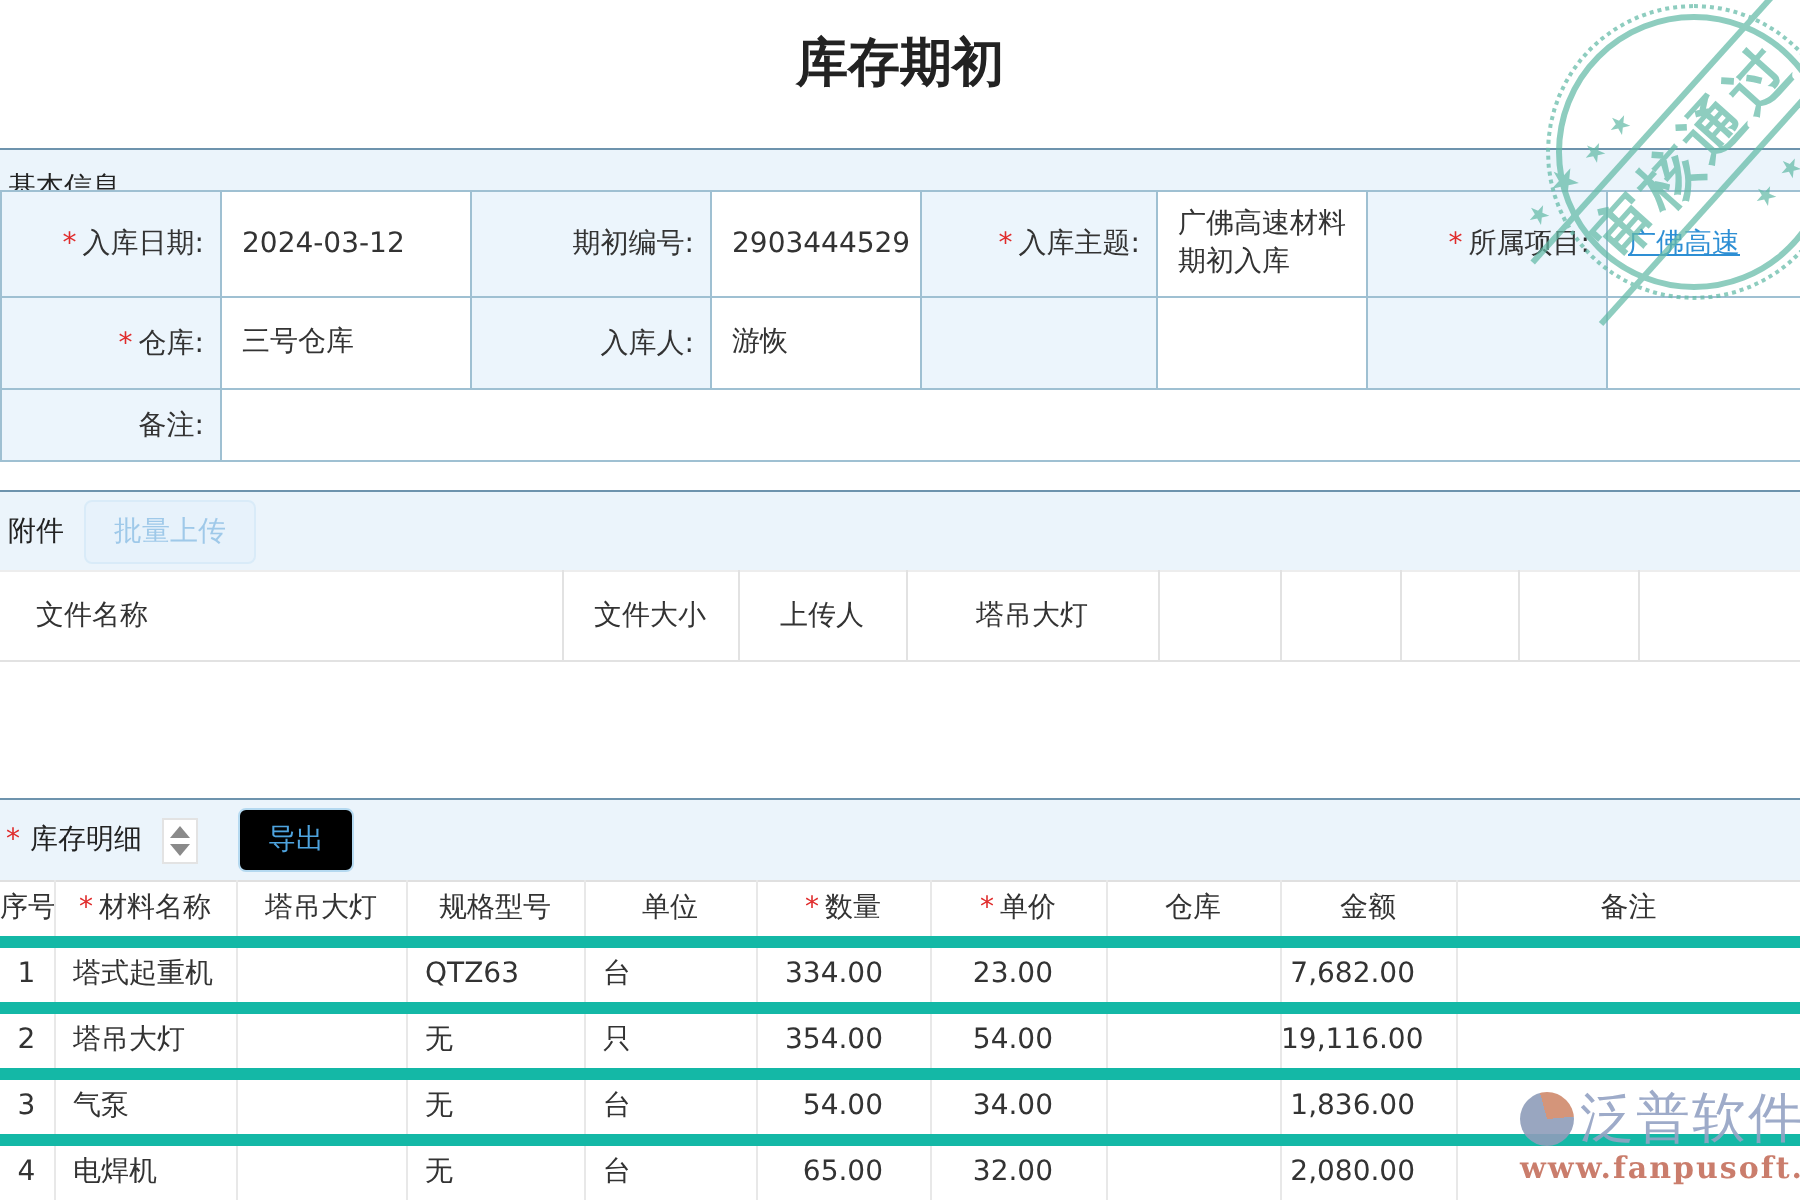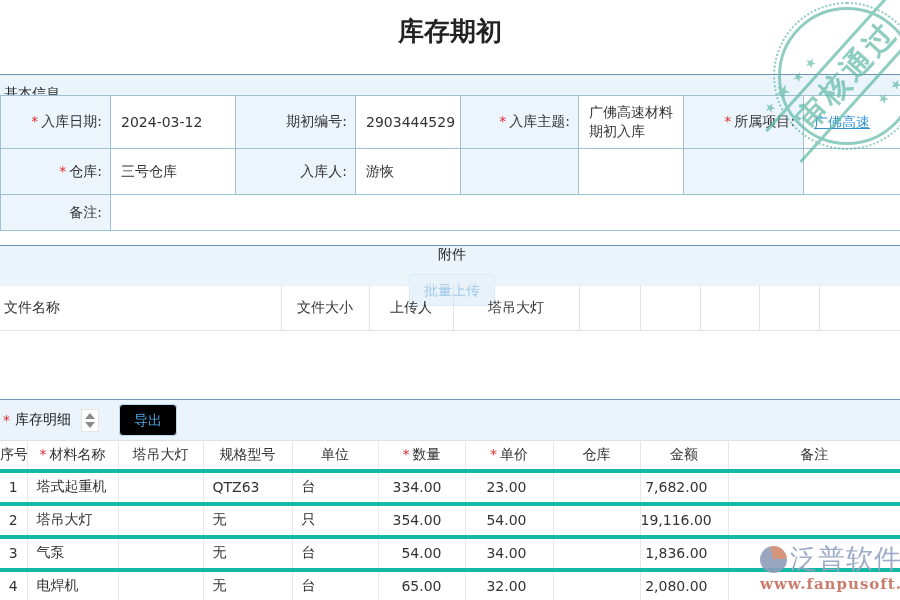--- a/index.html
+++ b/index.html
@@ -7,21 +7,21 @@
   .screen { position:relative; width:900px; height:600px; overflow:hidden; background:#fff; color:#333; font-size:14px; }
 
   
   .page-title { position:absolute; top:14px; left:0; width:100%; text-align:center;
                 font-size:26px; font-weight:bold; color:#222; }
 
   
   .sec-bar { position:absolute; left:0; width:900px; background:#ebf4fb;
              border-top:1px solid #6d93ad; display:flex; align-items:center; }
   .bar-basic  { top:74px;  height:38px; padding-left:4px; }
-  .bar-attach { top:245px; height:40px; padding-left:4px; gap:10px;flex-direction:column; }
+  .bar-attach { top:245px; height:40px; padding-left:4px; gap:10px; }
   .bar-detail { top:399px; height:41px; padding-left:3px; gap:6px; }
   .sec-title { font-size:14px; color:#222; }
   .req { color:#e02b2b; margin-right:3px; font-size:14px; }
 
   .btn { display:inline-block; border-radius:4px; font-size:14px; line-height:1;
          padding:8px 14px; cursor:pointer; }
   .btn-upload { background:#e7f2fb; border:1px solid #d9ebf8; color:#9fc9e9; }
   .btn-export { background:#000000; border:1px solid #b5d9f0; color:#4ea3de; }
 
   .spinner { display:inline-flex; flex-direction:column; gap:3px; margin-left:4px;
@@ -38,25 +38,25 @@
   .form-table tr.r3 { height:36px; }
   td.lbl { background:#ecf5fc; text-align:right; padding-right:8px; color:#333; }
   td.val { background:#fff; text-align:left; padding-left:10px; line-height:1.35; }
   .link { color:#2e8fd4; text-decoration:underline; cursor:pointer; }
 
   
   .attach-table { position:absolute; top:285px; left:0; width:900px; }
   .attach-table td { border-right:1px solid #e2e2e2; border-bottom:1px solid #e2e2e2;
                      border-top:1px solid #ededed; height:45px; font-size:14px; text-align:center; color:#333; }
   .attach-table td:last-child { border-right:none; }
-  .attach-table td.first { text-align:left; padding-left:4px;margin-top:18px; }
+  .attach-table td.first { text-align:left; padding-left:18px;margin-top:18px; }
 
   
   .detail-table { position:absolute; top:440px; left:0; width:900px; }
-  .detail-table td { border-right:1px solid #e8e8e8; border-bottom:4px solid #14b8a6;
+  .detail-table td { border-right:1px solid #e8e8e8; border-bottom:6px solid #14b8a6;
                      font-size:14px; color:#333; overflow:hidden; white-space:nowrap;margin-top:25px; }
   .detail-table td:last-child { border-right:none; }
   .detail-table tr.hd { height:30px; }
   .detail-table tr.hd td { border-top:1px solid #e0e0e0; text-align:center; }
   .detail-table tr.dr { height:33px; }
   td.c-num  { text-align:center; }
   td.c-clip { text-align:right; padding-right:2px; }
   td.c-left { text-align:left; padding-left:9px; }
   td.c-qty  { text-align:right; padding-right:23px; }
   td.c-prc  { text-align:right; padding-right:26px; }

